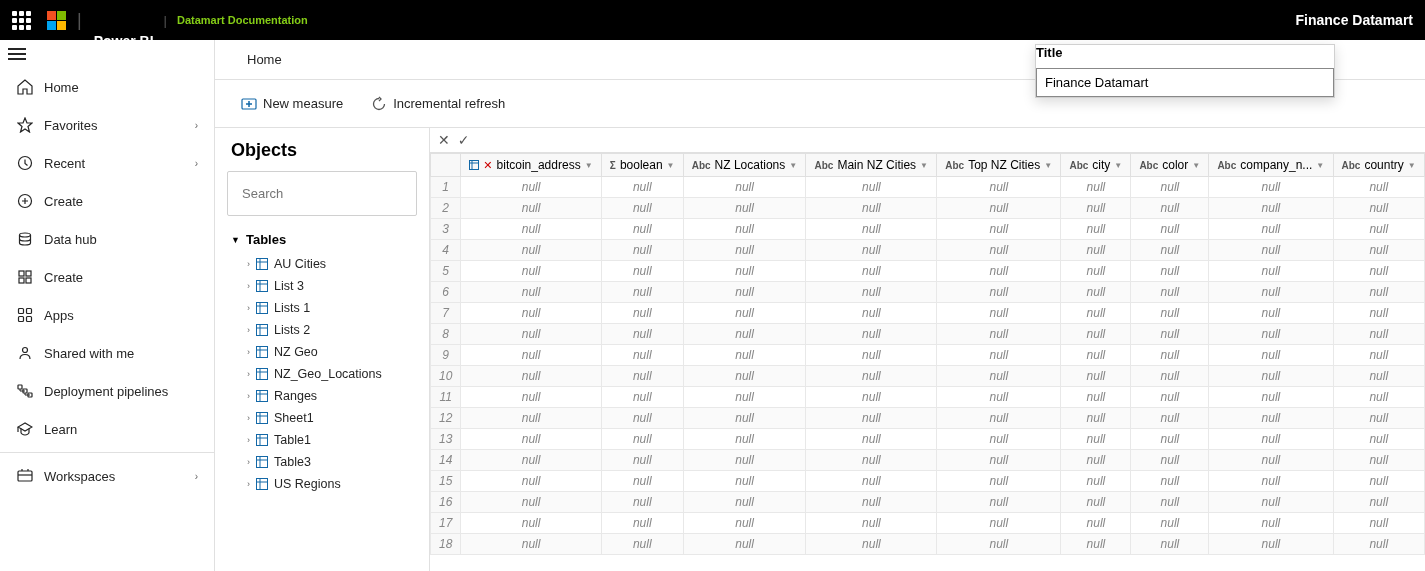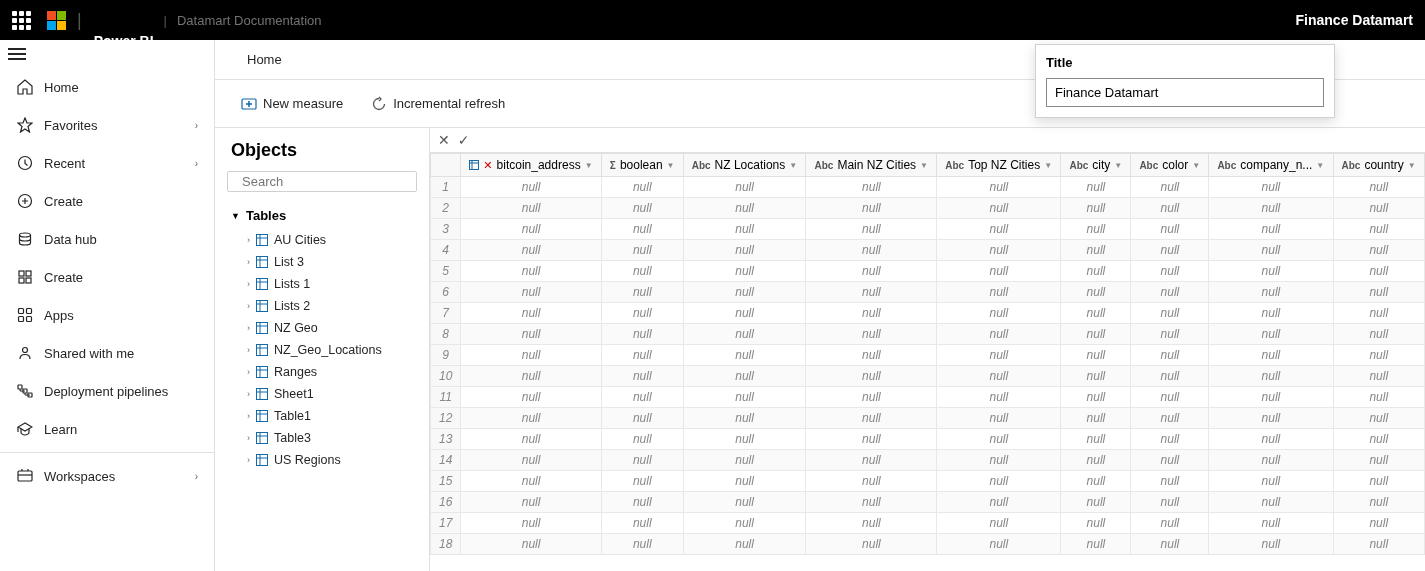--- a/index.html
+++ b/index.html
@@ -12,21 +12,21 @@
     }
     .topbar-grid-icon { display: grid; grid-template-columns: repeat(3,5px); gap: 2px; margin-right: 6px; }
     .topbar-grid-icon span { width: 5px; height: 5px; background: #fff; border-radius: 1px; }
     .ms-logo-sq { width: 9px; height: 9px; }
     .ms-logo-sq:nth-child(1) { background: #f25022; }
     .ms-logo-sq:nth-child(2) { background: #7fba00; }
     .ms-logo-sq:nth-child(3) { background: #00a4ef; }
     .ms-logo-sq:nth-child(4) { background: #ffb900; }
     .ms-logo-wrap { display: grid; grid-template-columns: 1fr 1fr; gap: 1px; width: 18px; height: 18px; }
     .topbar-app { font-weight: 700; font-size: 14px; margin-top: 42px; }
-    .topbar-doc { font-size: 13px; color: #737373; }
+    .topbar-doc { font-size: 11px; color: #84cc16; font-weight: bold; }
     .topbar-title { margin-left: auto; font-size: 14px; font-weight: 600; }
 
     
     .main-layout { display: flex; height: 531px; }
 
     
     .sidebar { width: 215px; background: #fff; border-right: 1px solid #e0e0e0; display: flex; flex-direction: column; flex-shrink: 0; }
     .sidebar-nav { display: flex; flex-direction: column; }
     .sidebar-item {
       display: flex; align-items: center; gap: 10px; padding: 10px 16px;
@@ -53,21 +53,21 @@
       border-radius: 2px;
     }
     .toolbar-icon { width: 16px; height: 16px; display: flex; align-items: center; justify-content: center; }
 
     
     .split-area { display: flex; flex: 1; overflow: hidden; }
 
     
     .objects-panel { width: 215px; background: #fff; border-right: 1px solid #e0e0e0; display: flex; flex-direction: column; flex-shrink: 0; padding: 12px 0; }
     .objects-title { font-size: 18px; font-weight: 600; padding: 0 16px 10px; }
-    .search-box { display: flex; align-items: center; margin: 0 12px 10px; border: 1px solid #d0d0d0; border-radius: 2px; padding: 2px 8px; gap: 6px; background: #fff; }
+    .search-box { display: flex; align-items: center; margin: 0 12px 10px; border: 1px solid #d0d0d0; border-radius: 2px; padding: 14px 8px; gap: 6px; background: #fff; }
     .search-box input { border: none; outline: none; font-size: 13px; flex: 1; color: #555; background: transparent; }
     .tables-section { padding: 0 8px; }
     .tables-header { display: flex; align-items: center; gap: 6px; font-weight: 600; padding: 6px 8px; font-size: 13px; }
     .tree-item { display: flex; align-items: center; gap: 6px; padding: 4px 8px 4px 24px; font-size: 12.5px; cursor: pointer; color: #252525; }
     .tree-chevron { font-size: 9px; color: #666; }
 
     
     .data-grid-area { flex: 1; overflow: auto; position: relative; }
     .data-grid { border-collapse: collapse; width: 100%; font-size: 12px; }
     .data-grid th {
@@ -81,21 +81,21 @@
       color: #888; font-style: italic; white-space: nowrap; font-size: 12px;
     }
     .data-grid tr:nth-child(even) td { background: #fafafa; }
     .data-grid tr:nth-child(odd) td { background: #fff; }
     .row-num-col { width: 30px; text-align: center; color: #999; background: #f8f8f8 !important; border-right: 1px solid #ddd; }
 
     
     .title-popup {
       position: absolute; top: 44px; right: 90px; background: #fff;
       border: 1px solid #d0d0d0; box-shadow: 0 4px 12px rgba(0,0,0,0.15);
-      padding: 10px; z-index: 100; width: 300px;
+      padding: 0; z-index: 100; width: 300px;
     }
     .title-popup label { font-weight: 600; font-size: 13px; display: block; margin-bottom: 8px; }
     .title-popup input { width: 100%; border: 1px solid #888; padding: 6px 8px; font-size: 13px; outline: none; }
 
     
     .hamburger { display: flex; flex-direction: column; gap: 3px; cursor: pointer; padding: 8px; }
     .hamburger span { width: 18px; height: 2px; background: #252525; display: block; }
   </style>
 </head>
 <body>

